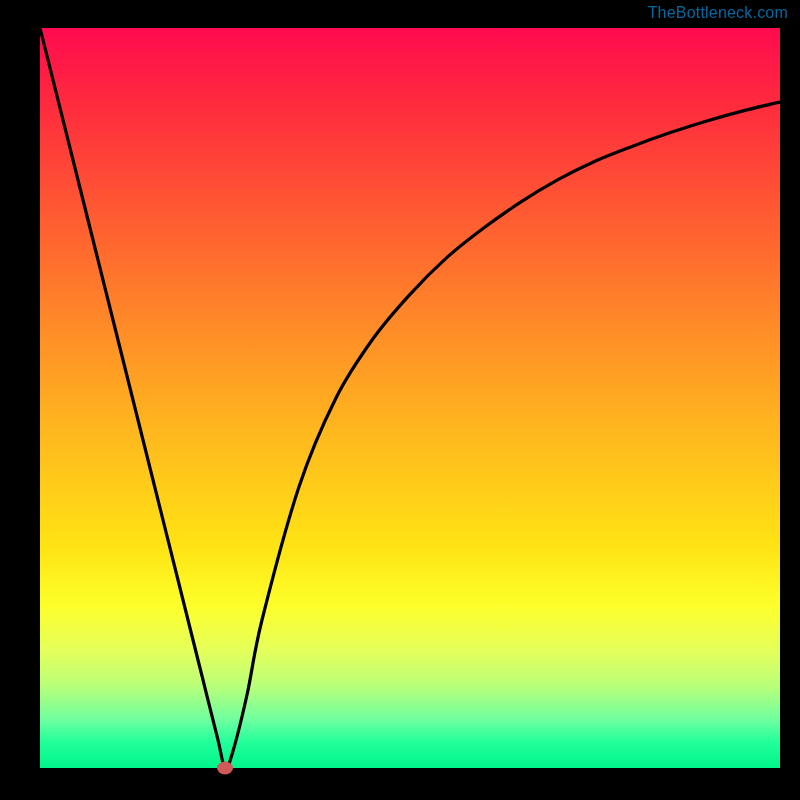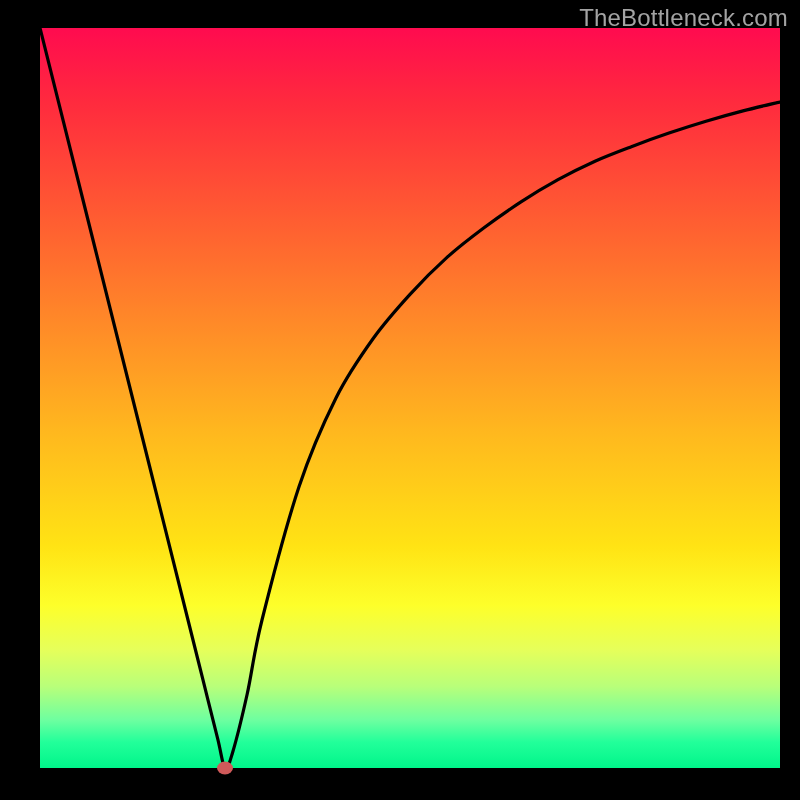--- a/index.html
+++ b/index.html
@@ -35,22 +35,22 @@
       #b8ff7a 89%,
       #6effa0 93.5%,
       #22ff9a 96.5%,
       #00f58a 100%
     );
   }
   .watermark {
     position: absolute;
     top: 4px;
     right: 12px;
-    color: #a3a3a3;
-    font-size: 24px;
+    color: #0369a1;
+    font-size: 16px;
     font-weight: 500;
     letter-spacing: 0.2px;
     user-select: none;
   }
   svg.curve {
     position: absolute;
     left: 0;
     top: 0;
     width: 740px;
     height: 740px;

